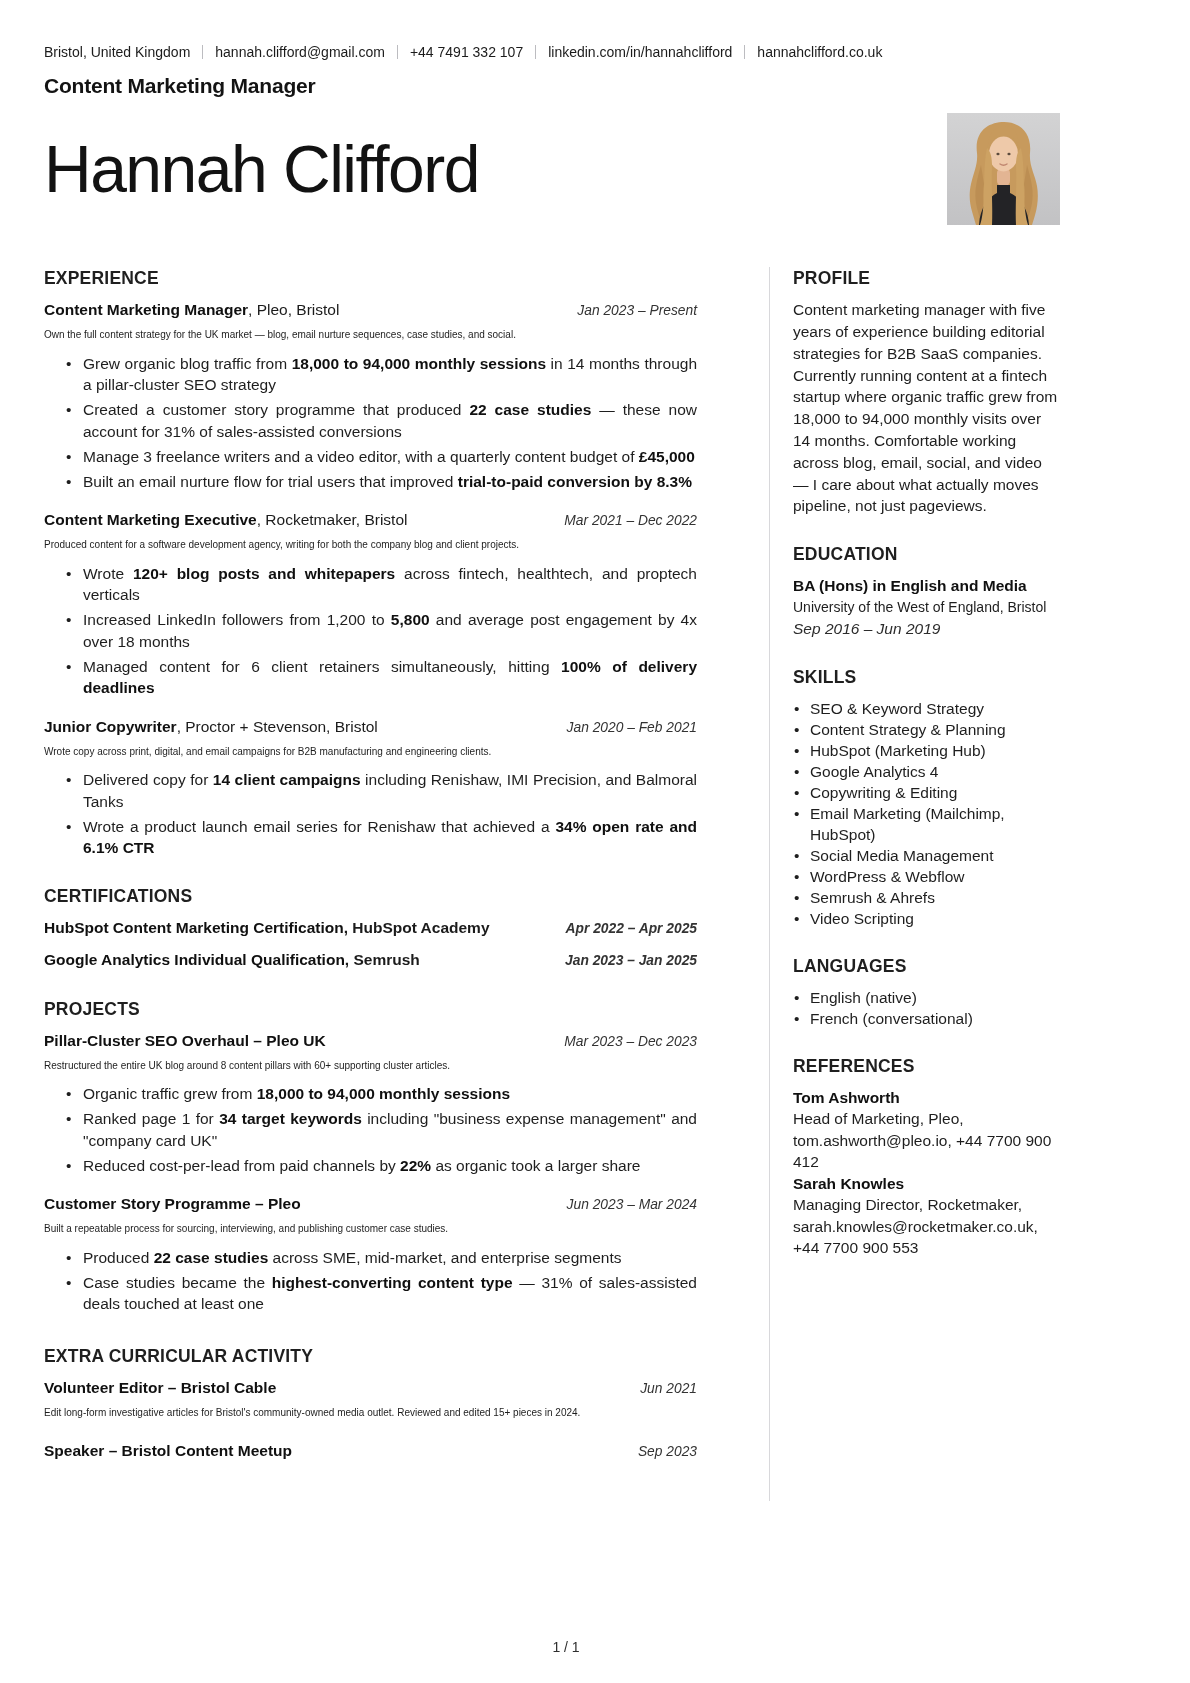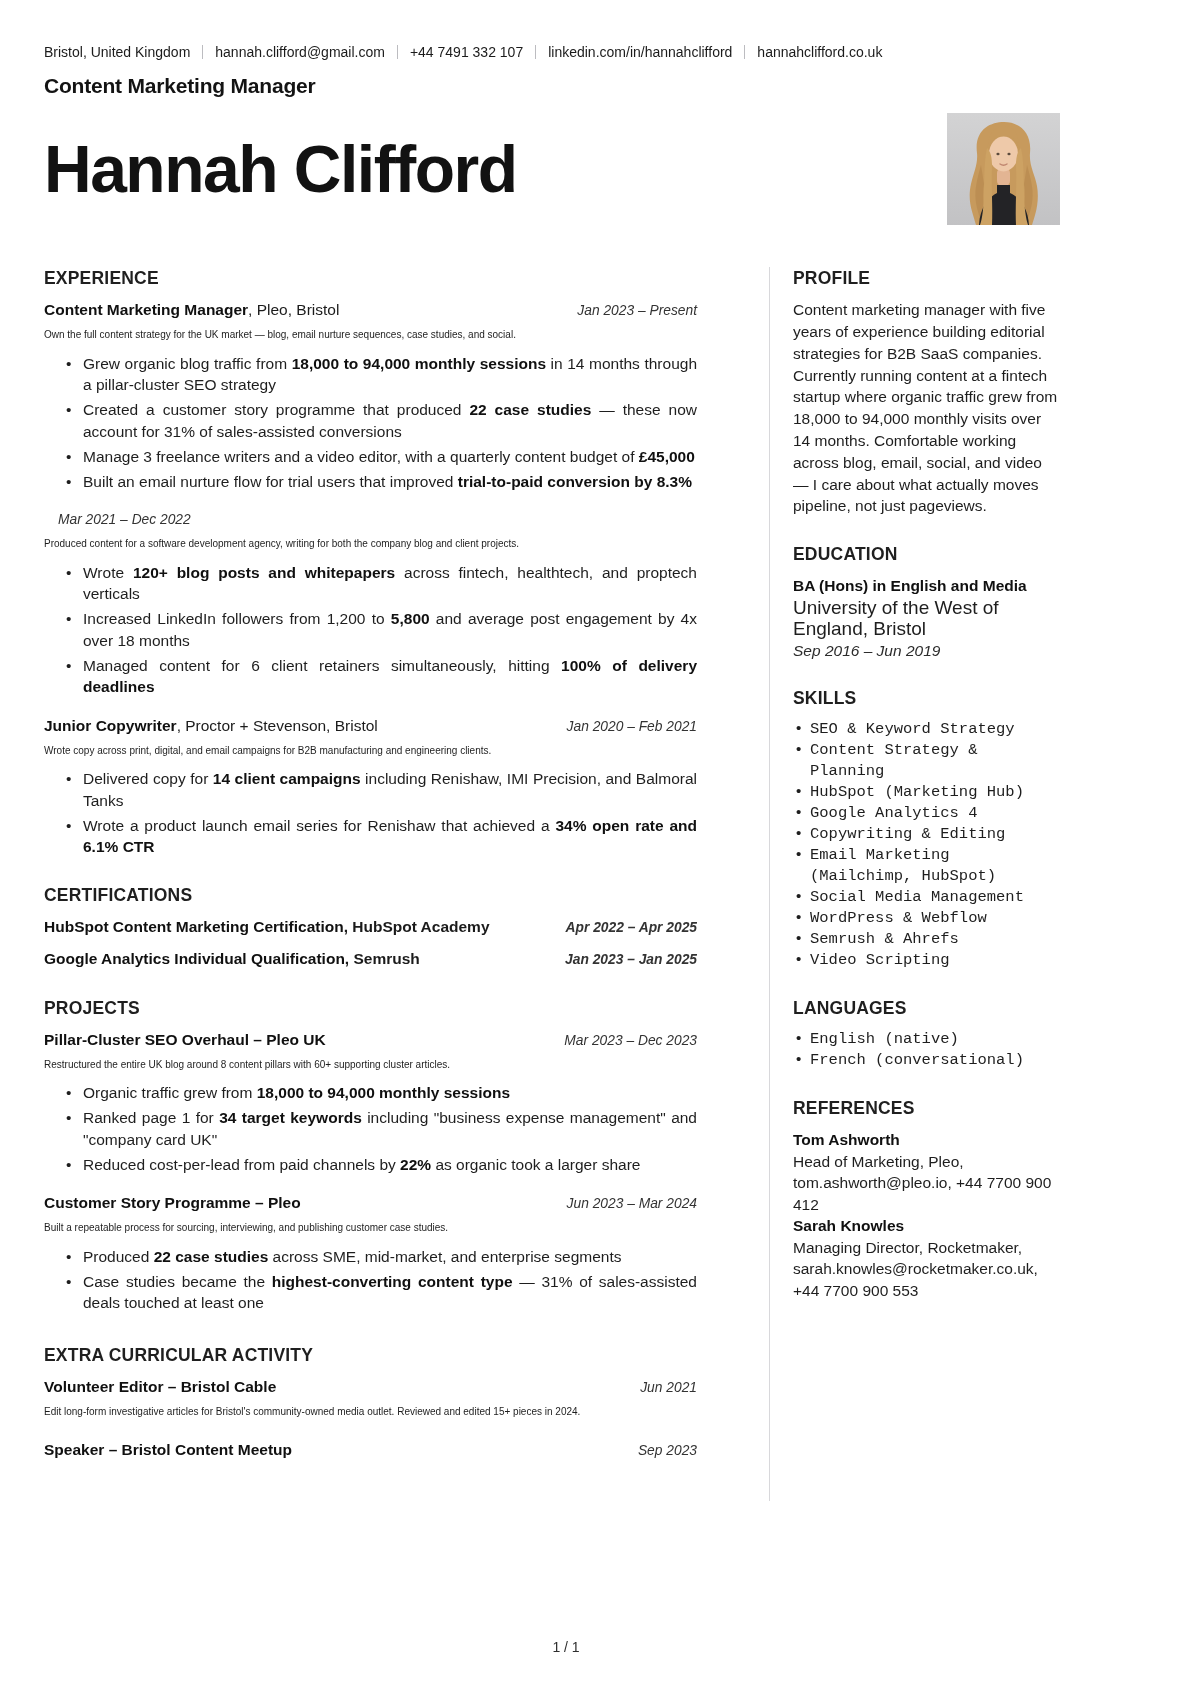--- a/index.html
+++ b/index.html
@@ -8,21 +8,21 @@
     width:1190px; height:1683px; overflow:hidden;
     font-family:"Liberation Sans", sans-serif;
     color:#1e1e1e;
   }
   .page { position:relative; width:1104px; height:1683px; padding:44px 44px 0 44px; }
 
   
   .contact-row { font-size:14px; line-height:16px; color:#1b1b1b; white-space:nowrap; }
   .contact-sep { display:inline-block; width:1px; height:14px; background:#bcbcc0; margin:0 12px; vertical-align:-2px; }
   .role { margin-top:14px; font-size:21px; font-weight:bold; line-height:24px; color:#131313; letter-spacing:-0.2px; }
-  .name { margin-top:36px; font-size:66px; font-weight:bold; line-height:1.08; letter-spacing:-1.5px; color:#121212; }
+  .name { margin-top:36px; font-size:66px; font-weight:normal; line-height:1.08; letter-spacing:-1.5px; color:#121212; }
   .photo { position:absolute; top:113px; right:44px; width:113px; height:112px; overflow:hidden; }
   .photo svg { display:block; width:100%; height:100%; }
 
   
   .columns { display:flex; align-items:flex-start; margin-top:62px; }
   .col-left { width:653px; flex:0 0 653px; }
   .v-divider { width:1px; flex:0 0 1px; height:1234px; background:#d8d8db; margin-left:72px; }
   .col-right { flex:1; margin-left:23px; }
 
   h2.sec { font-size:17.5px; font-weight:bold; color:#1f1f1f; letter-spacing:0.2px; line-height:22px; margin-bottom:10px; }
@@ -39,23 +39,23 @@
   .entry-summary { font-size:10px; line-height:21.5px; color:#1e1e1e; text-align:justify; margin-top:2px; }
   .bullets { list-style:none; margin-top:7px; }
   .bullets li { position:relative; padding-left:39px; font-size:15.5px; line-height:21.5px; color:#1e1e1e; text-align:justify; margin-bottom:3.5px; }
   .bullets li::before { content:"•"; position:absolute; left:22px; top:0; color:#1e1e1e; }
   .bullets li b, .entry-summary b { color:#101010; }
   .cert-entry { margin-bottom:9px;font-weight:bold; }
 
   
   .profile-text { font-size:15.5px; line-height:21.8px; color:#1e1e1e; }
   .edu-degree { font-size:15.5px; line-height:21.5px; font-weight:bold; color:#101010; }
-  .edu-school { font-size:19px; line-height:21.5px; color:#1e1e1e; }
+  .edu-school { font-size:14px; line-height:21.5px; color:#1e1e1e; }
   .edu-dates { font-size:15.5px; line-height:21.5px; font-style:italic; color:#2c2c2c; }
-  .dot-list { list-style:none;font-family:Liberation Mono, monospace; }
+  .dot-list { list-style:none; }
   .dot-list li { position:relative; padding-left:17px; font-size:15.5px; line-height:21px; color:#1e1e1e; }
   .dot-list li::before { content:"•"; position:absolute; left:1px; top:0; color:#1e1e1e; }
   .ref-name { font-size:15.5px; line-height:21.5px; font-weight:bold; color:#101010; }
   .ref-details { font-size:15.5px; line-height:21.5px; color:#1e1e1e; }
 
   
   .footer { position:absolute; left:0; right:0; bottom:28px; text-align:center; font-size:14px; color:#2e2e2e;padding-left:28px; }
 </style>
 </head>
 <body>
@@ -110,20 +110,21 @@
           <ul class="bullets">
             <li><span>Grew organic blog traffic from </span><b>18,000 to 94,000 monthly sessions</b><span> in 14 months through a pillar-cluster SEO strategy</span></li>
             <li><span>Created a customer story programme that produced </span><b>22 case studies</b><span> — these now account for 31% of sales-assisted conversions</span></li>
             <li><span>Manage 3 freelance writers and a video editor, with a quarterly content budget of </span><b>£45,000</b><span></span></li>
             <li><span>Built an email nurture flow for trial users that improved </span><b>trial-to-paid conversion by 8.3%</b><span></span></li>
           </ul>
         </article>
 
         <article class="entry">
           <div class="entry-head">
+            <p class="entry-title"><b>Content Marketing Executive</b><span>, Rocketmaker, Bristol</span></p>
             <span class="entry-date">Mar 2021 – Dec 2022</span>
           </div>
           <p class="entry-summary">Produced content for a software development agency, writing for both the company blog and client projects.</p>
           <ul class="bullets">
             <li><span>Wrote </span><b>120+ blog posts and whitepapers</b><span> across fintech, healthtech, and proptech verticals</span></li>
             <li><span>Increased LinkedIn followers from 1,200 to </span><b>5,800</b><span> and average post engagement by 4x over 18 months</span></li>
             <li><span>Managed content for 6 client retainers simultaneously, hitting </span><b>100% of delivery deadlines</b><span></span></li>
           </ul>
         </article>
 

